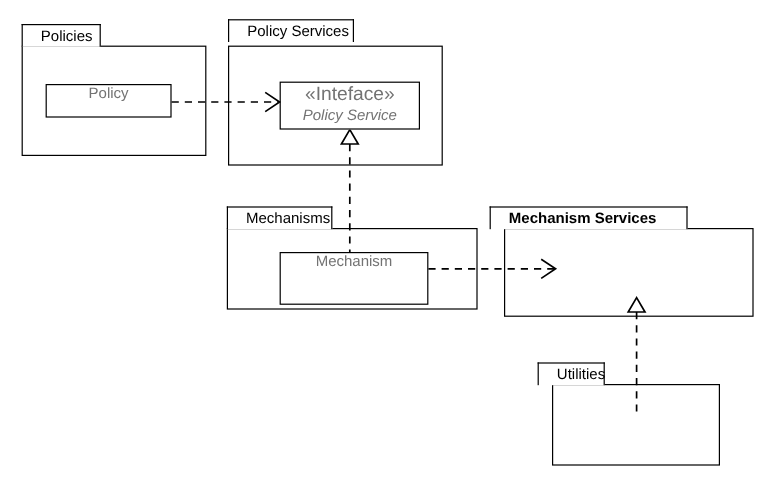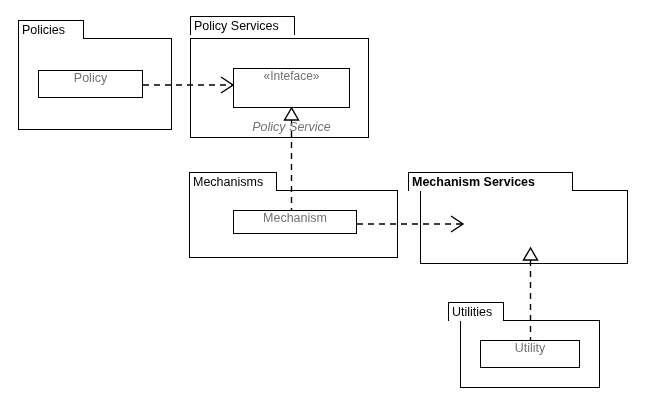--- a/index.html
+++ b/index.html
@@ -21,21 +21,21 @@
     position: absolute;
   }
   .package-tab {
     position: absolute;
     box-sizing: border-box;
     border: 1.4px solid #000000;
     border-bottom: none;
     background: #ffffff;
     display: flex;
     align-items: center;
-    padding: 0 3px;
+    padding: 0 15px;
     font-size: 12.5px;
     color: #000000;
     line-height: 1;
     white-space: nowrap;
     z-index: 3;
   }
   .package-body {
     position: absolute;
     box-sizing: border-box;
     border: 1.4px solid #000000;
@@ -53,26 +53,25 @@
     align-items: center;
     justify-content: flex-start;
     font-size: 12.5px;
     color: #737373;
     line-height: 1.25;
     z-index: 5;
     text-align: center;
   }
   .classbox .stereotype {
     font-style: normal;
-    font-size: 12px;
+    font-size: 16px;
   }
   .classbox .iname {
     font-style: italic;
     font-size: 12.5px;
-    margin-top: 36px;
   }
   
   .conn {
     position: absolute;
     z-index: 4;
   }
   .conn-top {
     z-index: 6;
   }
   svg {
@@ -150,22 +149,19 @@
 
   <div class="classbox" style="left:38px; top:70px; width:105px; height:28px;">
     <span>Policy</span>
   </div>
 
   <div class="classbox" style="left:233px; top:68px; width:117px; height:40px;">
     <span class="stereotype">«Inteface»</span>
     <span class="iname">Policy Service</span>
   </div>
 
-  <div class="classbox" style="left:233px; top:210px; width:124px; height:24px;">
+  <div class="classbox" style="left:233px; top:210px; width:124px; height:44px;">
     <span>Mechanism</span>
   </div>
 
 
-  <div class="classbox" style="left:480px; top:340px; width:100px; height:28px;">
-    <span>Utility</span>
-  </div>
 
 </div>
 
 </body></html>

